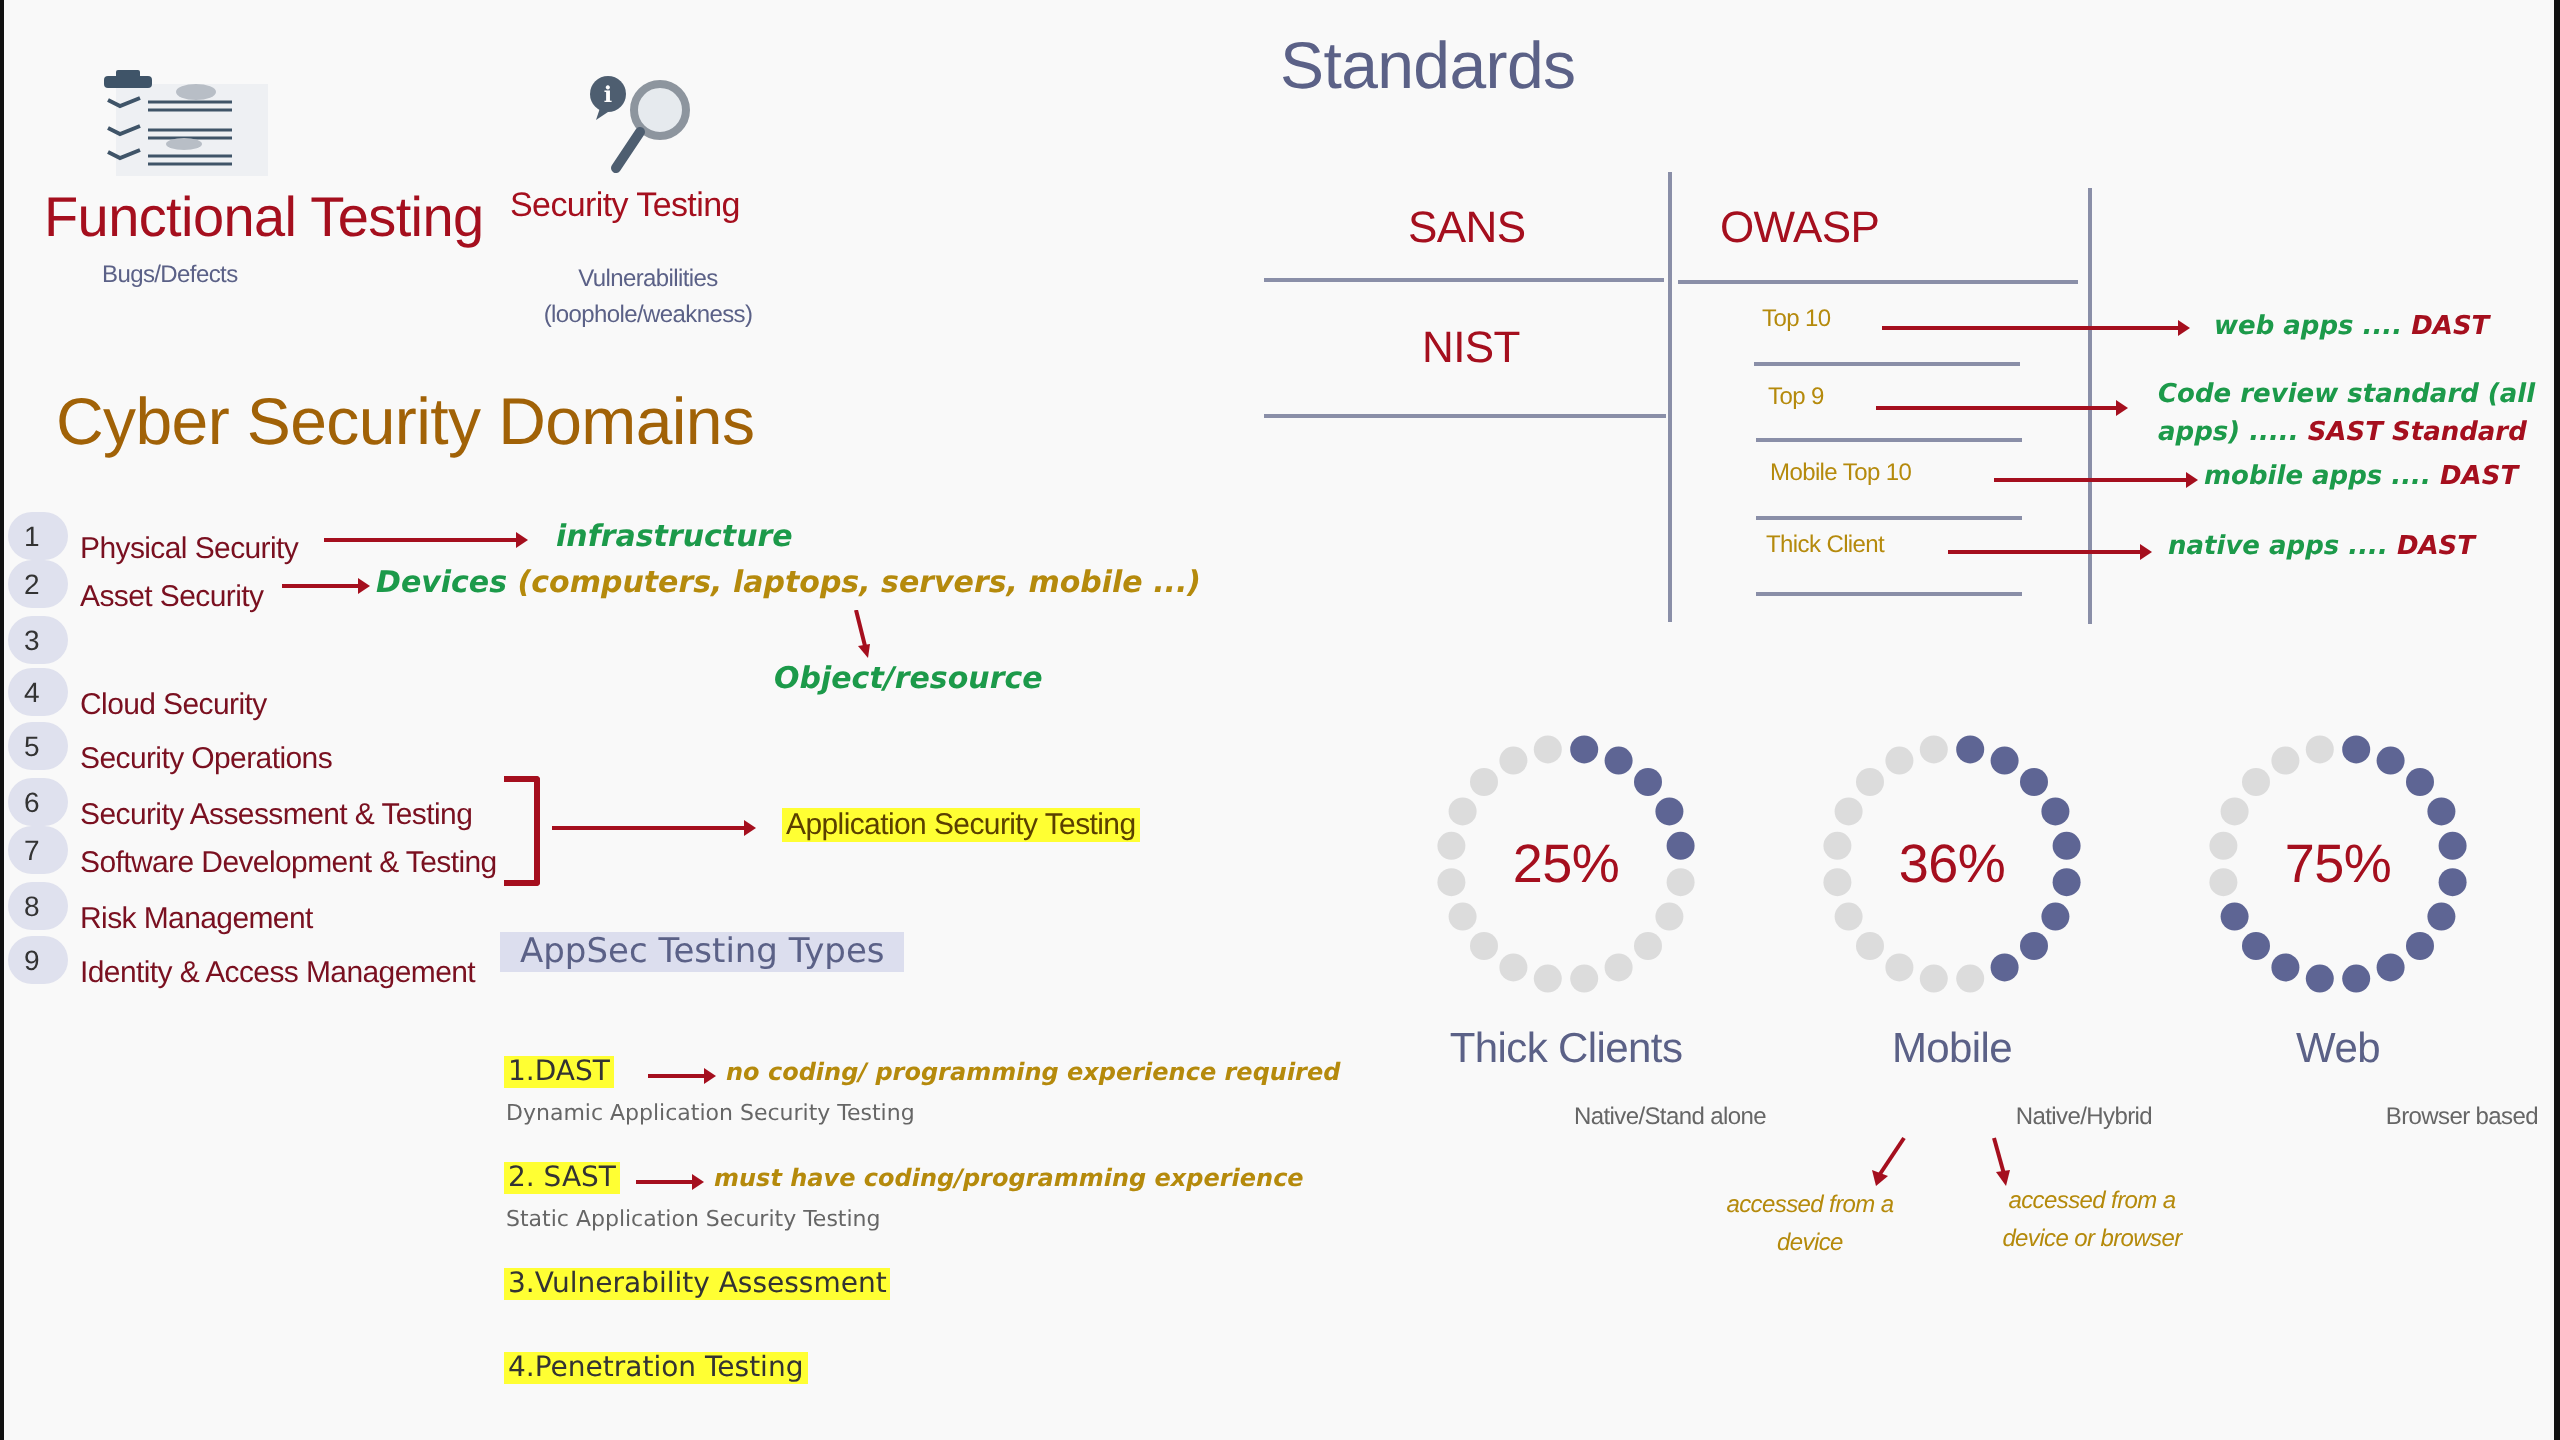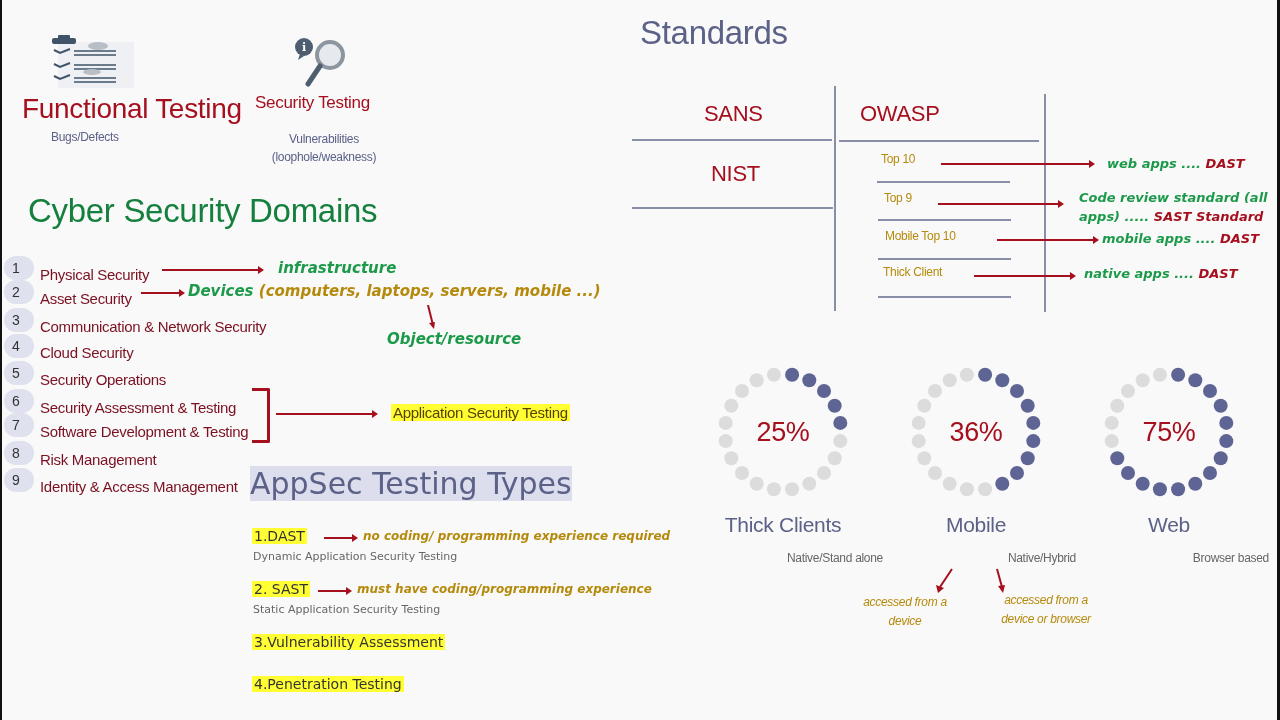--- a/index.html
+++ b/index.html
@@ -21,42 +21,42 @@
 
     
     .icon-clip { left: 46px; top: 34px; width: 88px; height: 56px; }
     .icon-mag { left: 292px; top: 38px; width: 60px; height: 52px; }
 
     .t-func { left: 20px; top: 93px; font-size: 28px; }
     .t-func-sub { left: 49px; top: 130px; font-size: 12px; color: #5b6187; }
     .t-sec { left: 253px; top: 93px; font-size: 17px; }
     .t-sec-sub { left: 268px; top: 130px; width: 108px; text-align: center; font-size: 12px; color: #5b6187; line-height: 18px; }
 
-    .domains-title { left: 26px; top: 192px; font-size: 33px; color: #15803d; }
+    .domains-title { left: 26px; top: 192px; font-size: 33px; color: #a16207; }
 
     .domain-list { left: 2px; top: 256px; width: 280px; }
     .domain-row { position: absolute; left: 0; height: 24px; display: flex; align-items: center; }
     .domain-num {
       width: 30px; height: 24px; border-radius: 12px;
       background: #dfe1ee; color: #333; font-size: 14px;
       display: flex; align-items: center; justify-content: flex-start; padding-left: 8px;
     }
     .domain-label { margin-left: 6px; font-size: 15px; color: #7a1020; white-space: nowrap; margin-top: 12px; }
 
     .arrow-line { position: absolute; height: 2px; background: #a50f1e; }
     .arrow-line::after {
       content: ""; position: absolute; right: -2px; top: -3px;
       border-left: 6px solid #a50f1e; border-top: 4px solid transparent; border-bottom: 4px solid transparent;
     }
 
     .anno { position: absolute; font-size: 15px; white-space: nowrap; }
 
     .bracket { left: 250px; top: 388px; width: 18px; height: 55px; border: 3px solid #a50f1e; border-left: none; border-radius: 0 2px 2px 0; }
 
-    .appsec-title { left: 248px; top: 466px; font-size: 30px; color: #5b6187; background: #dcdeee; padding: 0 0; font-family: "DejaVu Sans", sans-serif; }
+    .appsec-title { left: 248px; top: 466px; font-size: 17px; color: #5b6187; background: #dcdeee; padding: 0 10px; font-family: "DejaVu Sans", sans-serif; }
 
     .type-item { position: absolute; font-family: "DejaVu Sans", sans-serif; font-size: 14px; color: #333; }
     .type-sub { position: absolute; font-family: "DejaVu Sans", sans-serif; font-size: 11px; color: #666; }
     .type-note { position: absolute; font-size: 12px; color: #b58a0c; white-space: nowrap; }
 
     
     .std-title { left: 638px; top: 14px; font-size: 33px; color: #5b6187; }
     .hline { position: absolute; height: 1.5px; background: #8a8fa8; }
     .vline { position: absolute; width: 1.5px; background: #8a8fa8; }
     .std-name { position: absolute; font-size: 22px; color: #a50f1e; }
@@ -121,21 +121,20 @@
   <div class="domain-row" style="top:0px">
     <span class="domain-num">1</span>
     <span class="domain-label cond">Physical Security</span>
   </div>
   <div class="domain-row" style="top:24px">
     <span class="domain-num">2</span>
     <span class="domain-label cond">Asset Security</span>
   </div>
   <div class="domain-row" style="top:52px">
     <span class="domain-num">3</span>
-    <span class="domain-label cond">Communication &amp; Network Security</span>
   </div>
   <div class="domain-row" style="top:78px">
     <span class="domain-num">4</span>
     <span class="domain-label cond">Cloud Security</span>
   </div>
   <div class="domain-row" style="top:105px">
     <span class="domain-num">5</span>
     <span class="domain-label cond">Security Operations</span>
   </div>
   <div class="domain-row" style="top:133px">

